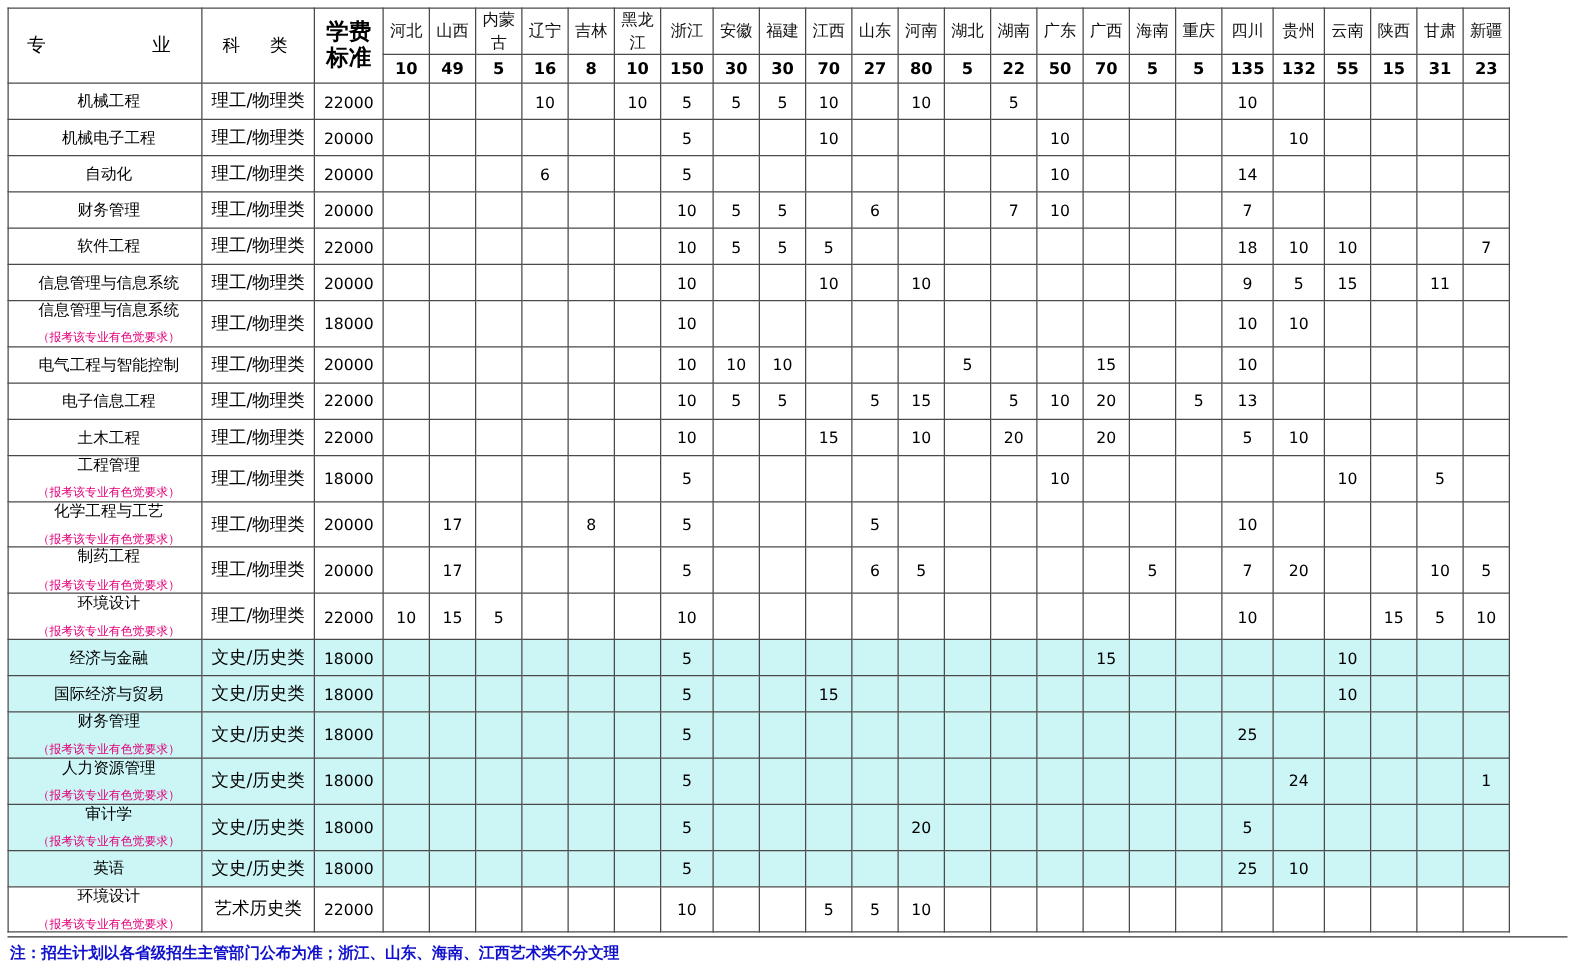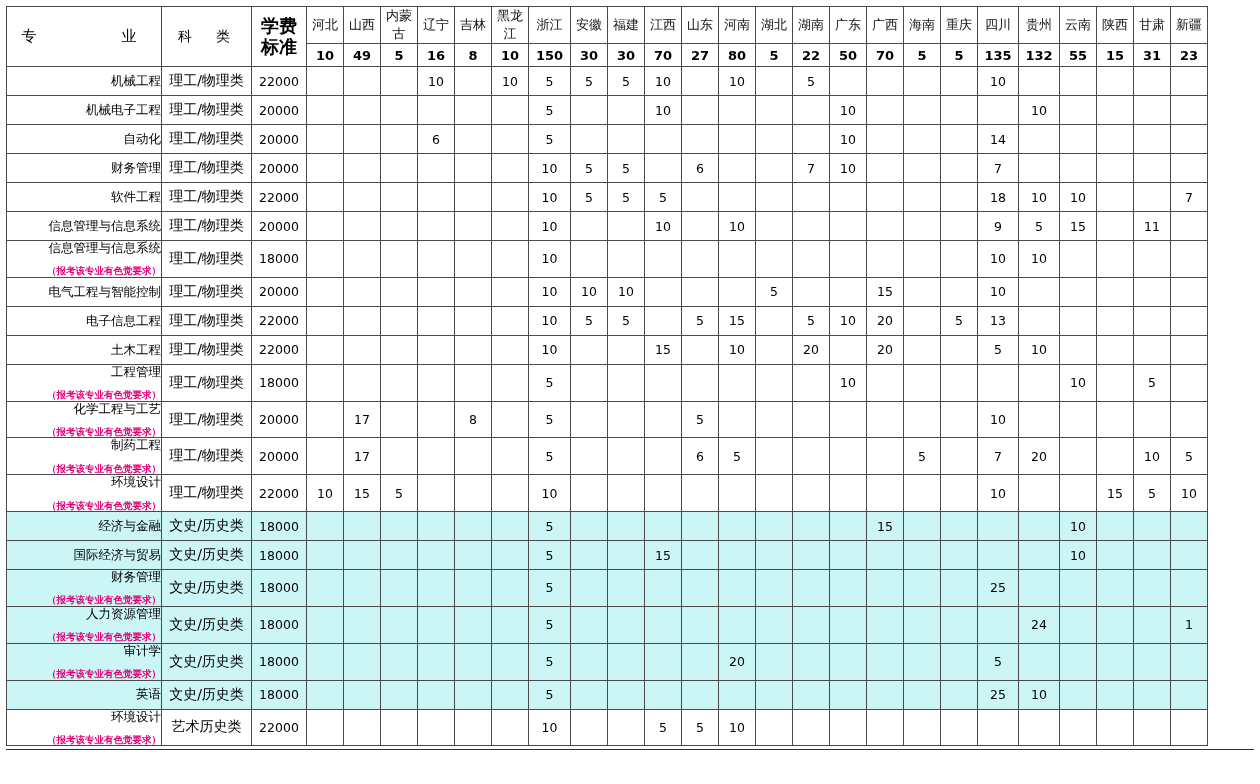--- a/index.html
+++ b/index.html
@@ -6,22 +6,22 @@
   body{font-family:"DejaVu Sans","Liberation Sans",sans-serif;}
   #wrap{width:1260px;height:784px;position:relative;overflow:hidden;background:#fff;}
   table{border-collapse:collapse;table-layout:fixed;margin:6px 0 0 6px;}
   td,th{border:1px solid #4a4a4a;padding:0;font-size:12.5px;color:#000;text-align:center;vertical-align:middle;background:#fff;}
   thead th{font-weight:normal;}
   .hdr-prov{font-size:13px;color:#111;font-weight:normal;letter-spacing:0px;}
   .hdr-major{font-size:15px;letter-spacing:10px;font-weight:normal;}
   .hdr-kelei{font-size:14px;letter-spacing:5px;font-weight:normal;}
   .hdr-fee{font-size:18px;line-height:1.15;font-weight:bold;}
   .num-row td{font-weight:bold;font-size:13px;height:22px;}
-  .major{text-align:right;padding-left:6px;font-size:12.5px;line-height:1.15;}
-  .major .note{display:block;color:#e2007a;font-size:9.5px;font-weight:bold;line-height:1.1;margin-top:11px;}
+  .major{text-align:center;padding-left:6px;font-size:12.5px;line-height:1.15;}
+  .major .note{display:block;color:#e2007a;font-size:9.5px;font-weight:normal;line-height:1.1;margin-top:11px;}
   .kelei{font-size:14px;}
   .fee{font-size:12.5px;}
   .cyan{background:#ccf5f5;}
   tbody tr{height:29px;}
   .footnote{margin:4px 0 0 8px;font-size:12.5px;color:#1111cc;font-weight:bold;}
   .sep{border-top:1px solid #333;margin:3px 6px 0 6px;}
 </style>
 </head>
 <body>
 
@@ -722,13 +722,14 @@
           <td></td>
           <td></td>
           <td></td>
           <td></td>
           <td></td>
           <td></td>
         </tr>
       </tbody>
   </table>
   <div class="sep"></div>
+  <div class="footnote">注：招生计划以各省级招生主管部门公布为准；浙江、山东、海南、江西艺术类不分文理</div>
 </div>
 
 </body></html>

